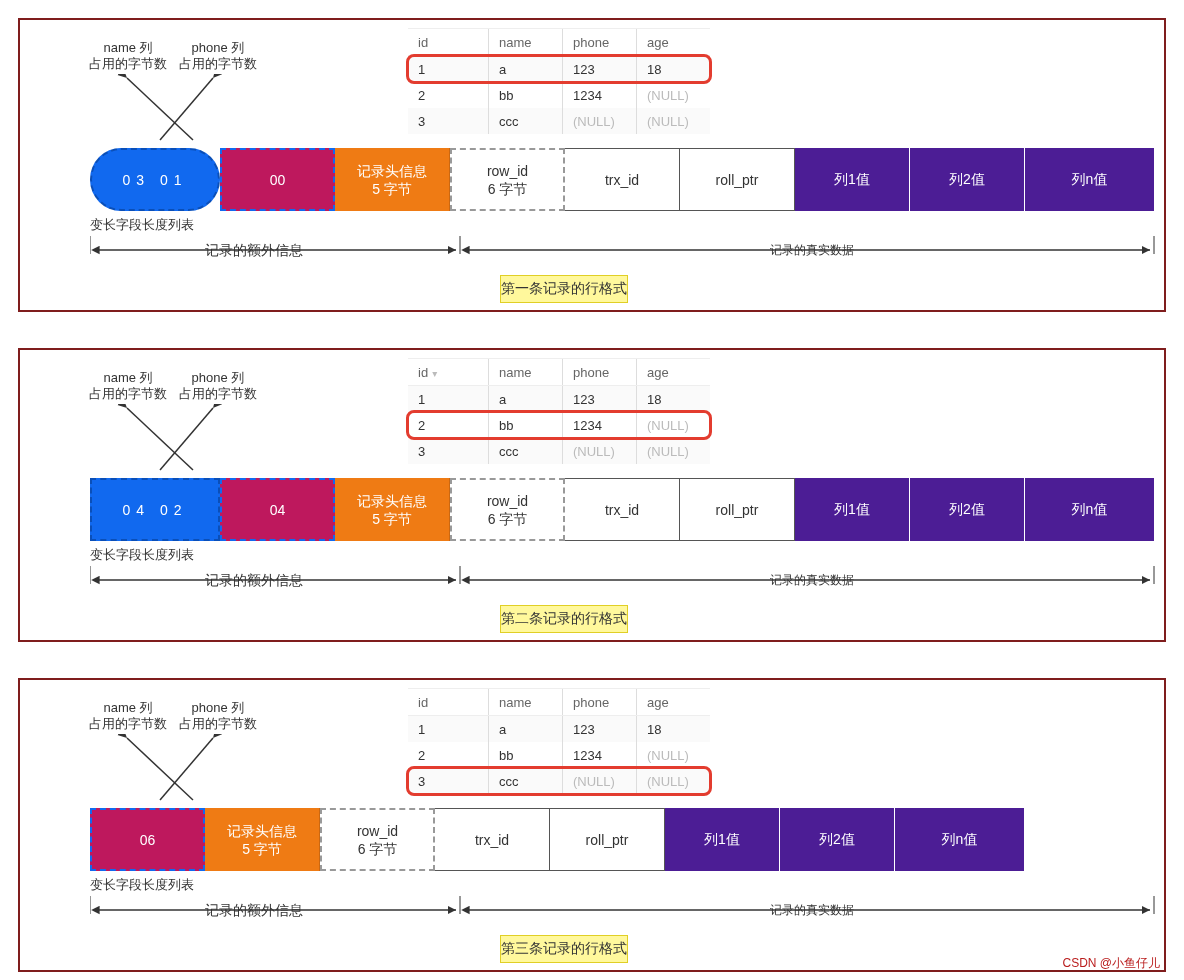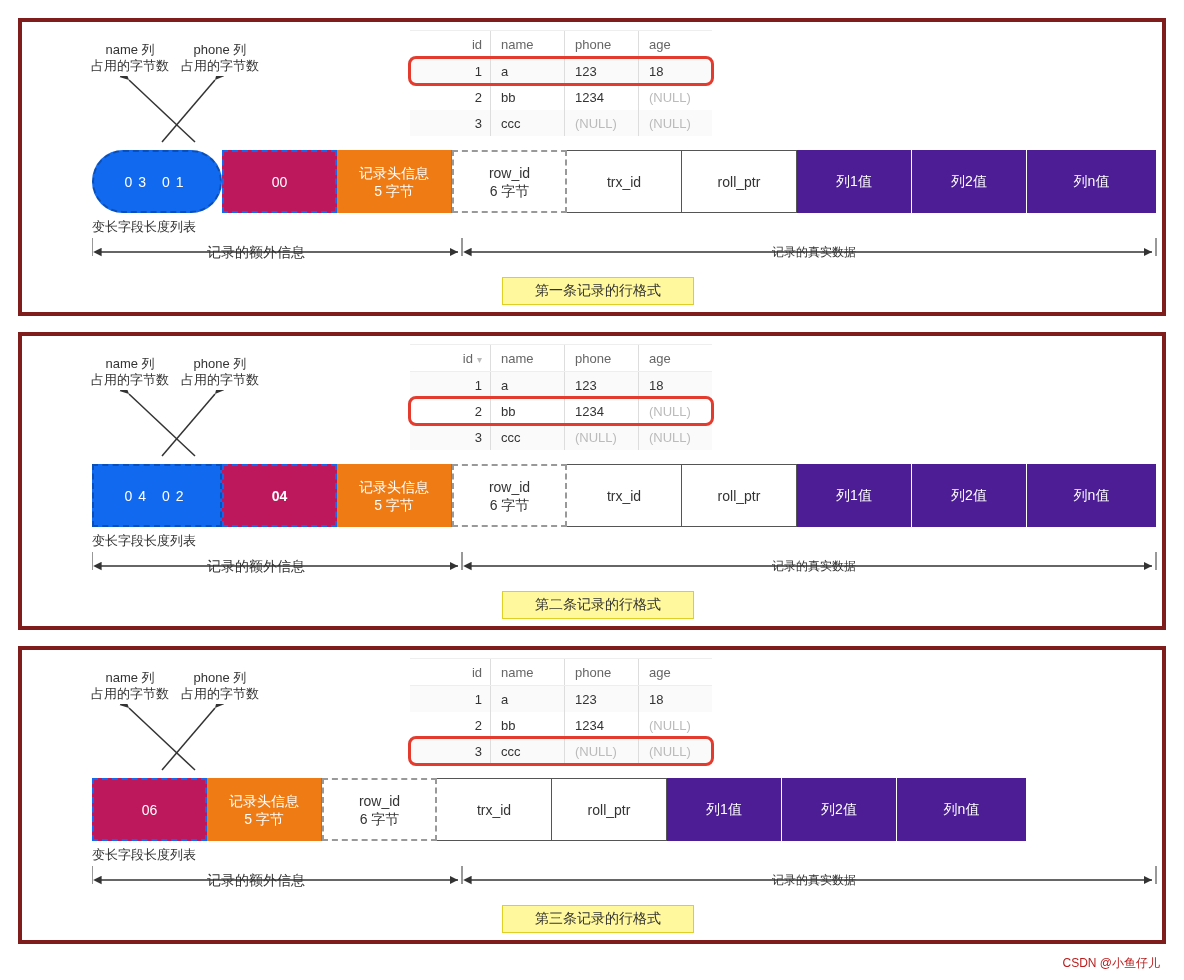--- a/index.html
+++ b/index.html
@@ -1,46 +1,46 @@
 <!DOCTYPE html>
 <html><head>
 <meta charset="utf-8">
 <style>
   body{margin:0;padding:18px;font-family:"PingFang SC","Microsoft YaHei",Arial,sans-serif;font-size:13px;color:#333;background:#fff;width:1184px;box-sizing:border-box}
-  .panel{border:4px solid #7f1d1d;padding:0;margin-bottom:16px;position:relative;min-height:270px}
+  .panel{border:2px solid #7f1d1d;padding:0;margin-bottom:36px;position:relative;min-height:270px}
   .annot-block{position:absolute;left:65px;top:20px;width:210px;height:90px}
   .annot-block .lbl{position:absolute;font-size:13px;text-align:center;line-height:16px}
   .annot-block .lbl.l{left:0;top:0;width:86px}
   .annot-block .lbl.r{left:90px;top:0;width:86px}
   .annot-block svg{position:absolute;left:0;top:34px}
   .tbl{position:absolute;left:388px;top:8px;border-collapse:collapse;font-size:13px}
   .tbl th,.tbl td{border-left:1px solid #ddd;padding:3px 8px 3px 10px;height:20px;text-align:left;font-weight:normal}
   .tbl th{color:#666;min-width:55px;border-top:1px solid #eee;border-bottom:1px solid #eee}
-  .tbl th:first-child,.tbl td:first-child{border-left:none;text-align:right;min-width:62px}
+  .tbl th:first-child,.tbl td:first-child{border-left:none;text-align:left;min-width:62px}
   .tbl tr.odd{background:#fafafa}
   .tbl .null{color:#bbb}
   .tbl tr.hi{outline:3px solid #e33c2f;outline-offset:-1px;border-radius:6px}
   .tbl .sort{color:#bbb;font-size:10px;margin-left:4px}
 
   .record-row{position:absolute;left:70px;top:128px;display:flex;height:63px}
   .cell{display:flex;align-items:center;justify-content:center;text-align:center;color:#fff;font-size:14px;box-sizing:border-box;border-right:1px solid rgba(0,0,0,.15)}
   .c-blue{background:#1169ef;border:2px dashed #0a4fb8;letter-spacing:6px}
   .c-purple{background:#be185d;border:2px dashed #1169ef}
   .c-orange{background:#ef7b14;line-height:18px}
   .c-dash{color:#333;border:2px dashed #999;background:#fff;line-height:18px}
   .c-plain{color:#333;border-top:1px solid #555;border-bottom:1px solid #555;border-right:1px solid #555;background:#fff}
   .c-green{background:#4c1d95;border-right:1px solid #fff}
   .note-varlen{position:absolute;left:70px;top:196px;font-size:13px}
 
   .brace{position:absolute;left:70px;top:216px;width:1065px;height:32px}
   .brace svg{position:absolute;left:0;top:0}
   .brace .t1{position:absolute;left:115px;top:6px;font-size:14px}
   .brace .t2{position:absolute;left:680px;top:6px;font-size:12px}
 
-  .caption{position:absolute;left:480px;top:255px;background:#fff89c;border:1px solid #e0cf25;padding:4px 32px;font-size:14px}
+  .caption{position:absolute;left:480px;top:255px;background:#fff89c;border:1px solid #e0cf25;padding:4px 0;font-size:14px}
   .watermark{position:fixed;right:24px;bottom:8px;color:#b91c1c;font-size:12px}
 </style>
 </head>
 <body>
 
 <div id="root">
     <div class="panel" style="height: 290px;">
       <div class="annot-block">
         <div class="lbl l">name 列<br>占用的字节数</div>
         <div class="lbl r">phone 列<br>占用的字节数</div>
@@ -152,21 +152,21 @@
           <tr class="odd">
             <td>3</td>
             <td>ccc</td>
             <td class="null">(NULL)</td>
             <td class="null">(NULL)</td>
           </tr>
         </tbody>
       </table>
       <div class="record-row">
         <div class="cell c-blue" style="width: 130px; text-align: center;">04   02</div>
-        <div class="cell c-purple" style="width: 115px; font-weight: bold;">04</div>
+        <div class="cell c-purple" style="width: 115px;">04</div>
         <div class="cell c-orange" style="width: 115px;">记录头信息<br>5 字节</div>
         <div class="cell c-dash" style="width: 115px;">row_id<br>6 字节</div>
         <div class="cell c-plain" style="width: 115px;">trx_id</div>
         <div class="cell c-plain" style="width: 115px;">roll_ptr</div>
         <div class="cell c-green" style="width: 115px;">列1值</div>
         <div class="cell c-green" style="width: 115px;">列2值</div>
         <div class="cell c-green" style="width: 130px;">列n值</div>
       </div>
       <div class="note-varlen">变长字段长度列表</div>
       <div class="brace">

